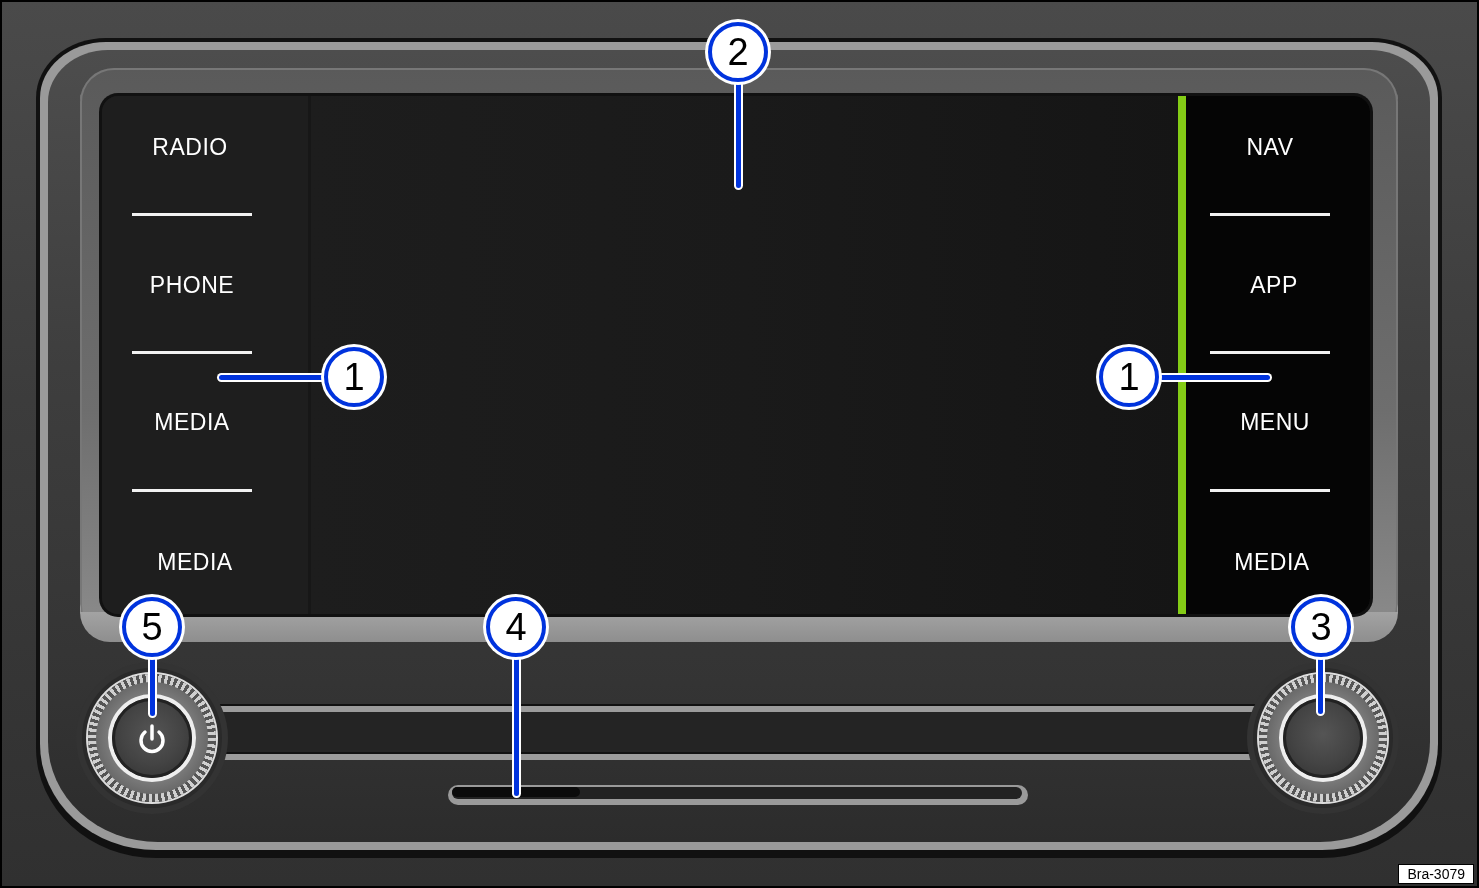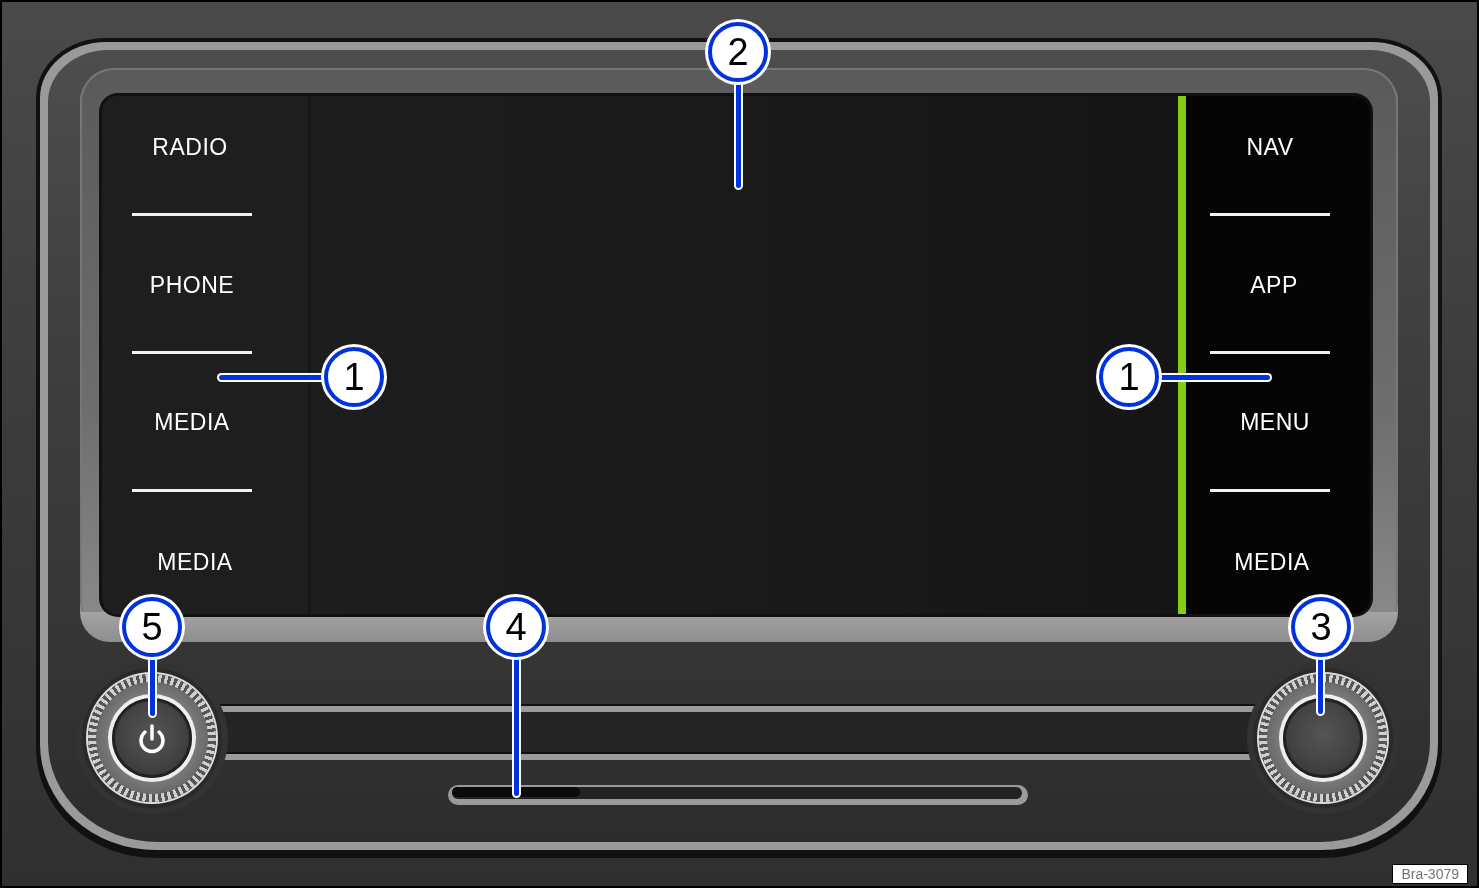--- a/index.html
+++ b/index.html
@@ -34,21 +34,21 @@
   .knob .cap-in{position:absolute;left:30px;top:30px;width:80px;height:80px;border-radius:50%;background:radial-gradient(circle at 50% 45%,#555 0%,#444 50%,#2e2e2e 100%);box-shadow:inset 0 0 0 3px #222;}
   .power-glyph{position:absolute;left:0;top:0;width:80px;height:80px;}
   
   .slot{position:absolute;left:448px;top:785px;width:580px;height:20px;border-radius:10px;background:#9a9a9a;}
   .slot-in{position:absolute;left:452px;top:787px;width:570px;height:12px;border-radius:7px;background:#222;}
   .slot-in2{position:absolute;left:452px;top:787px;width:128px;height:10px;border-radius:7px;background:#0b0b0b;}
   
   .callout{position:absolute;width:60px;height:60px;border-radius:50%;background:#fff;border:4px solid #0033dd;box-shadow:0 0 0 3px #fff;
     display:flex;align-items:center;justify-content:center;font-family:"Liberation Sans",sans-serif;font-size:38px;color:#000;box-sizing:border-box;}
   .leader{position:absolute;background:#0033dd;box-shadow:0 0 0 2px #fff;border-radius:3px;}
-  .ref{position:absolute;right:11px;bottom:4px;background:#fff;color:#737373;border:1px solid #000;font-family:"Liberation Sans",sans-serif;font-size:14px;padding:1px 8px;}
+  .ref{position:absolute;right:5px;bottom:4px;background:#fff;color:#000000;border:1px solid #000;font-family:"Liberation Sans",sans-serif;font-size:14px;padding:1px 8px;}
 </style>
 </head>
 <body>
 
 <div class="bg"></div>
 <div class="bezel-outer"></div>
 <div class="bezel-chrome"></div>
 <div class="bezel-body"></div>
 
 <div class="screen-frame"></div>

